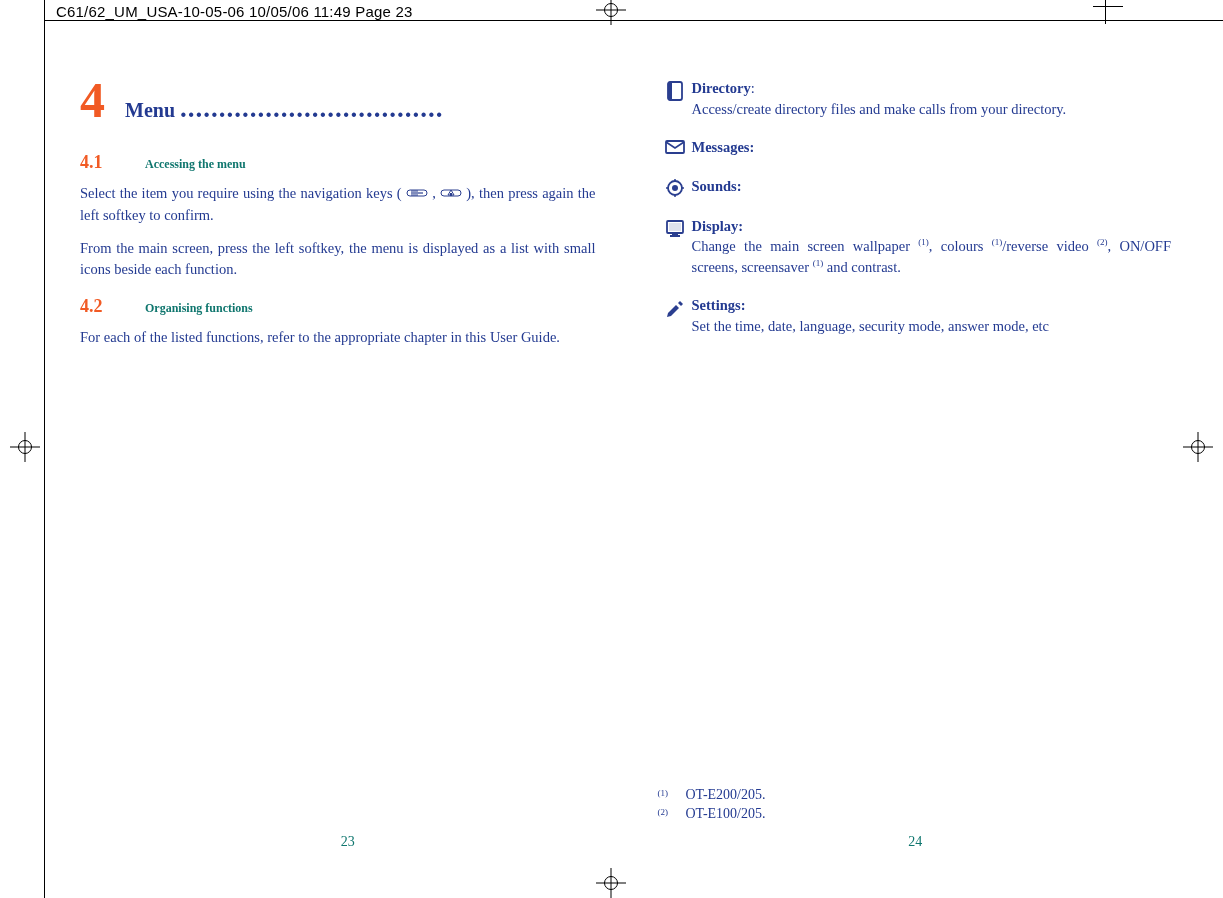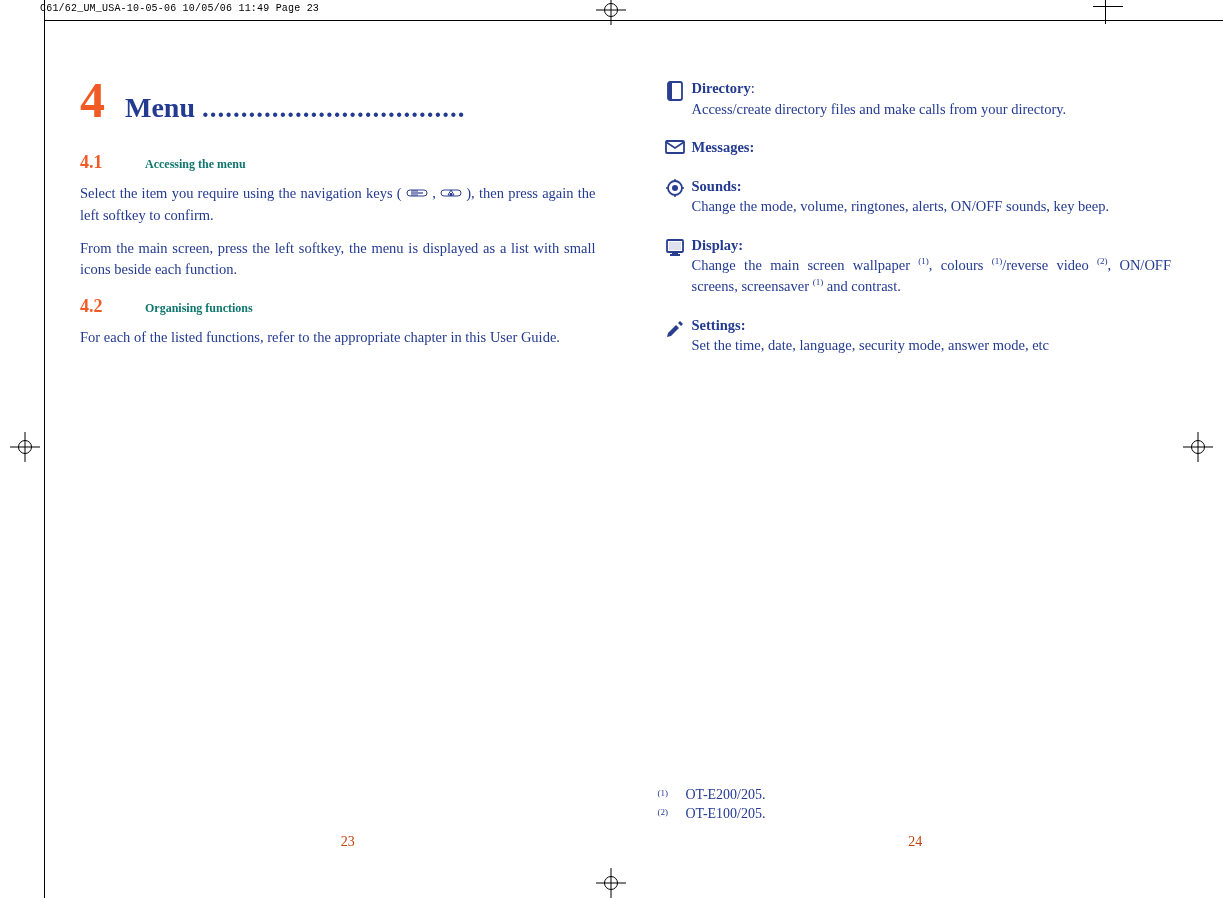--- a/index.html
+++ b/index.html
@@ -2,50 +2,50 @@
 <html><head>
 <meta charset="utf-8">
 <style>
   * { box-sizing: border-box; margin: 0; padding: 0; }
   html, body { width: 1223px; height: 898px; font-family: Georgia, 'Times New Roman', serif; background: #fff; color: #1a2a6c; }
   body { position: relative; }
 
   
   .crop-line-top { position: absolute; top: 20px; left: 44px; right: 0; height: 1px; background: #000; }
   .crop-line-left { position: absolute; top: 0; bottom: 0; left: 44px; width: 1px; background: #000; }
-  .header-text { position: absolute; top: 3px; left: 40px; font-family: Liberation Mono, monospace; font-size: 10px; color: #000; letter-spacing: 0.2px; }
+  .header-text { position: absolute; top: 3px; left: 56px; font-family: Liberation Sans, sans-serif; font-size: 15px; color: #000; letter-spacing: 0.2px; }
   .reg-mark { position: absolute; width: 30px; height: 30px; }
   .reg-mark::before, .reg-mark::after { content: ""; position: absolute; background: #000; }
   .reg-mark::before { left: 0; right: 0; top: 50%; height: 1px; transform: translateY(-50%); }
   .reg-mark::after { top: 0; bottom: 0; left: 50%; width: 1px; transform: translateX(-50%); }
   .reg-mark .circ { position: absolute; width: 14px; height: 14px; border: 1px solid #000; border-radius: 50%; top: 8px; left: 8px; }
   .reg-top { top: -5px; left: 596px; }
   .reg-bottom { top: 868px; left: 596px; }
   .reg-left { top: 432px; left: 10px; }
   .reg-right { top: 432px; left: 1183px; }
   .frame-tick-top { position: absolute; top: -6px; left: 1105px; width: 1px; height: 30px; background:#000;}
   .frame-tick-top2 { position: absolute; top: 6px; left: 1093px; width: 30px; height: 1px; background:#000;}
 
   .spread { position: absolute; top: 36px; left: 60px; right: 28px; bottom: 24px; display: flex; }
   .page { width: 50%; padding: 42px 32px 10px 20px; position: relative; color: #1f2d73; }
   .page-right { padding: 42px 24px 10px 30px; }
 
   .chap-row { display: flex; align-items: baseline; gap: 20px; margin-bottom: 28px; }
   .chap-num { font-size: 50px; font-weight: bold; color: #f15a24; line-height: 0.9; font-family: Georgia, serif; }
-  .chap-title { font-size: 28px; font-weight: bold; color: #233a91; white-space: nowrap; }
+  .chap-title { font-size: 20px; font-weight: bold; color: #233a91; white-space: nowrap; }
   .chap-dots { font-size: 27px; font-weight: bold; color: #233a91; letter-spacing: 1px; }
 
   .sect-row { display: flex; gap: 27px; margin: 16px 0 10px 0; align-items: baseline; }
   .sect-num { color: #f15a24; font-weight: bold; font-size: 18px; min-width: 38px; }
   .sect-title { color: #0f766e; font-weight: bold; font-size: 12px; }
 
   .body-text { color: #233a91; font-size: 14.5px; line-height: 1.45; text-align: justify; margin-bottom: 12px; }
   .body-text .nav-icon { display:inline-block; vertical-align: middle; }
 
-  .page-num { position: absolute; bottom: 24px; left: 8px; right: 0; text-align: center; color: #c2410c; font-size: 14px; }
+  .page-num { position: absolute; bottom: 24px; left: 8px; right: 0; text-align: center; color: #0f766e; font-size: 14px; }
 
   
   .item { display: flex; margin-bottom: 18px; }
   .item-icon { width: 34px; display: flex; justify-content: center; padding-top: 2px; flex-shrink:0; }
   .item-body { flex: 1; color: #233a91; font-size: 14.5px; line-height: 1.42; text-align: justify; }
   .item-title { font-weight: bold; display: inline; }
   sup { font-size: 9px; vertical-align: super; }
 
   .footnotes { position: absolute; bottom: 50px; left: 30px; right: 24px; color: #233a91; font-size: 14px; }
   .footnotes .fn { display: flex; gap: 10px; line-height: 1.4; }
@@ -151,21 +151,20 @@
             <circle cx="10" cy="10" r="7" fill="none" stroke="#2a3e8f" stroke-width="1.8"></circle>
             <circle cx="10" cy="10" r="3" fill="#2a3e8f"></circle>
             <line x1="10" y1="1" x2="10" y2="4" stroke="#2a3e8f" stroke-width="1.5"></line>
             <line x1="10" y1="16" x2="10" y2="19" stroke="#2a3e8f" stroke-width="1.5"></line>
             <line x1="1" y1="10" x2="4" y2="10" stroke="#2a3e8f" stroke-width="1.5"></line>
             <line x1="16" y1="10" x2="19" y2="10" stroke="#2a3e8f" stroke-width="1.5"></line>
           </svg>
       </div>
       <div class="item-body">
         <span class="item-title">Sounds:</span><br>
-        <span>Change the mode, volume, ringtones, alerts, ON/OFF sounds, key beep.</span>
       </div>
     </div>
 
     <div class="item">
       <div class="item-icon">
         <svg width="22" height="22" viewBox="0 0 22 22">
             <rect x="3" y="3" width="16" height="12" rx="1" fill="none" stroke="#2a3e8f" stroke-width="1.8"></rect>
             <rect x="5" y="5" width="12" height="8" fill="#2a3e8f" opacity="0.15"></rect>
             <rect x="8" y="15" width="6" height="2" fill="#2a3e8f"></rect>
             <rect x="6" y="17" width="10" height="2" fill="#2a3e8f"></rect>

